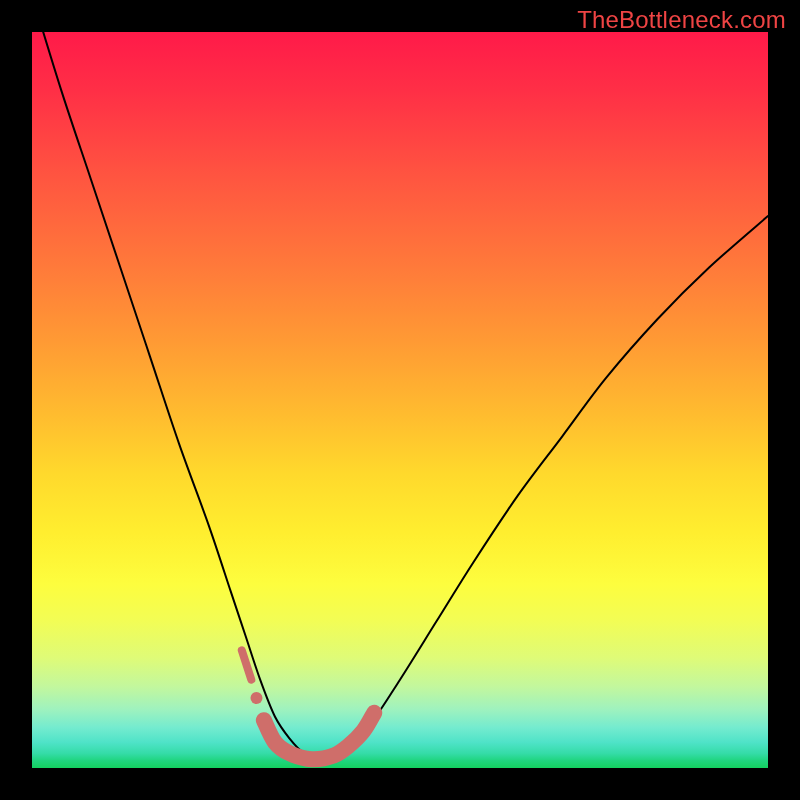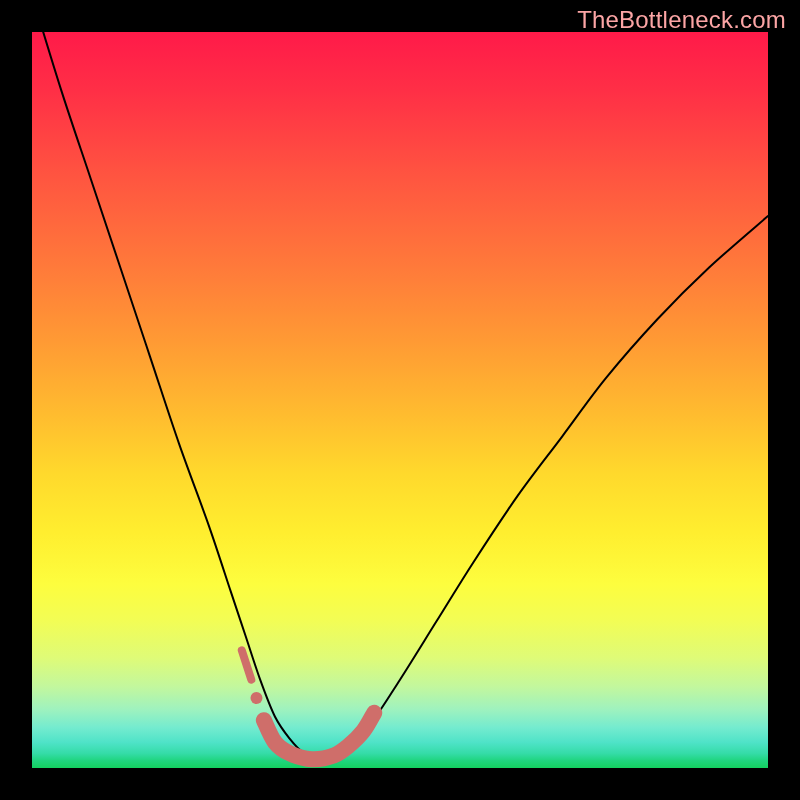--- a/index.html
+++ b/index.html
@@ -14,21 +14,21 @@
   .outer {
     position: relative;
     width: 800px;
     height: 800px;
     background: #000;
   }
   .watermark {
     position: absolute;
     top: 6px;
     right: 14px;
-    color: #fca5a5;
+    color: #ef4444;
     font-size: 24px;
     font-weight: 400;
     letter-spacing: 0.2px;
     z-index: 20;
     user-select: none;
   }
   .plot-area {
     position: absolute;
     left: 32px;
     top: 32px;

